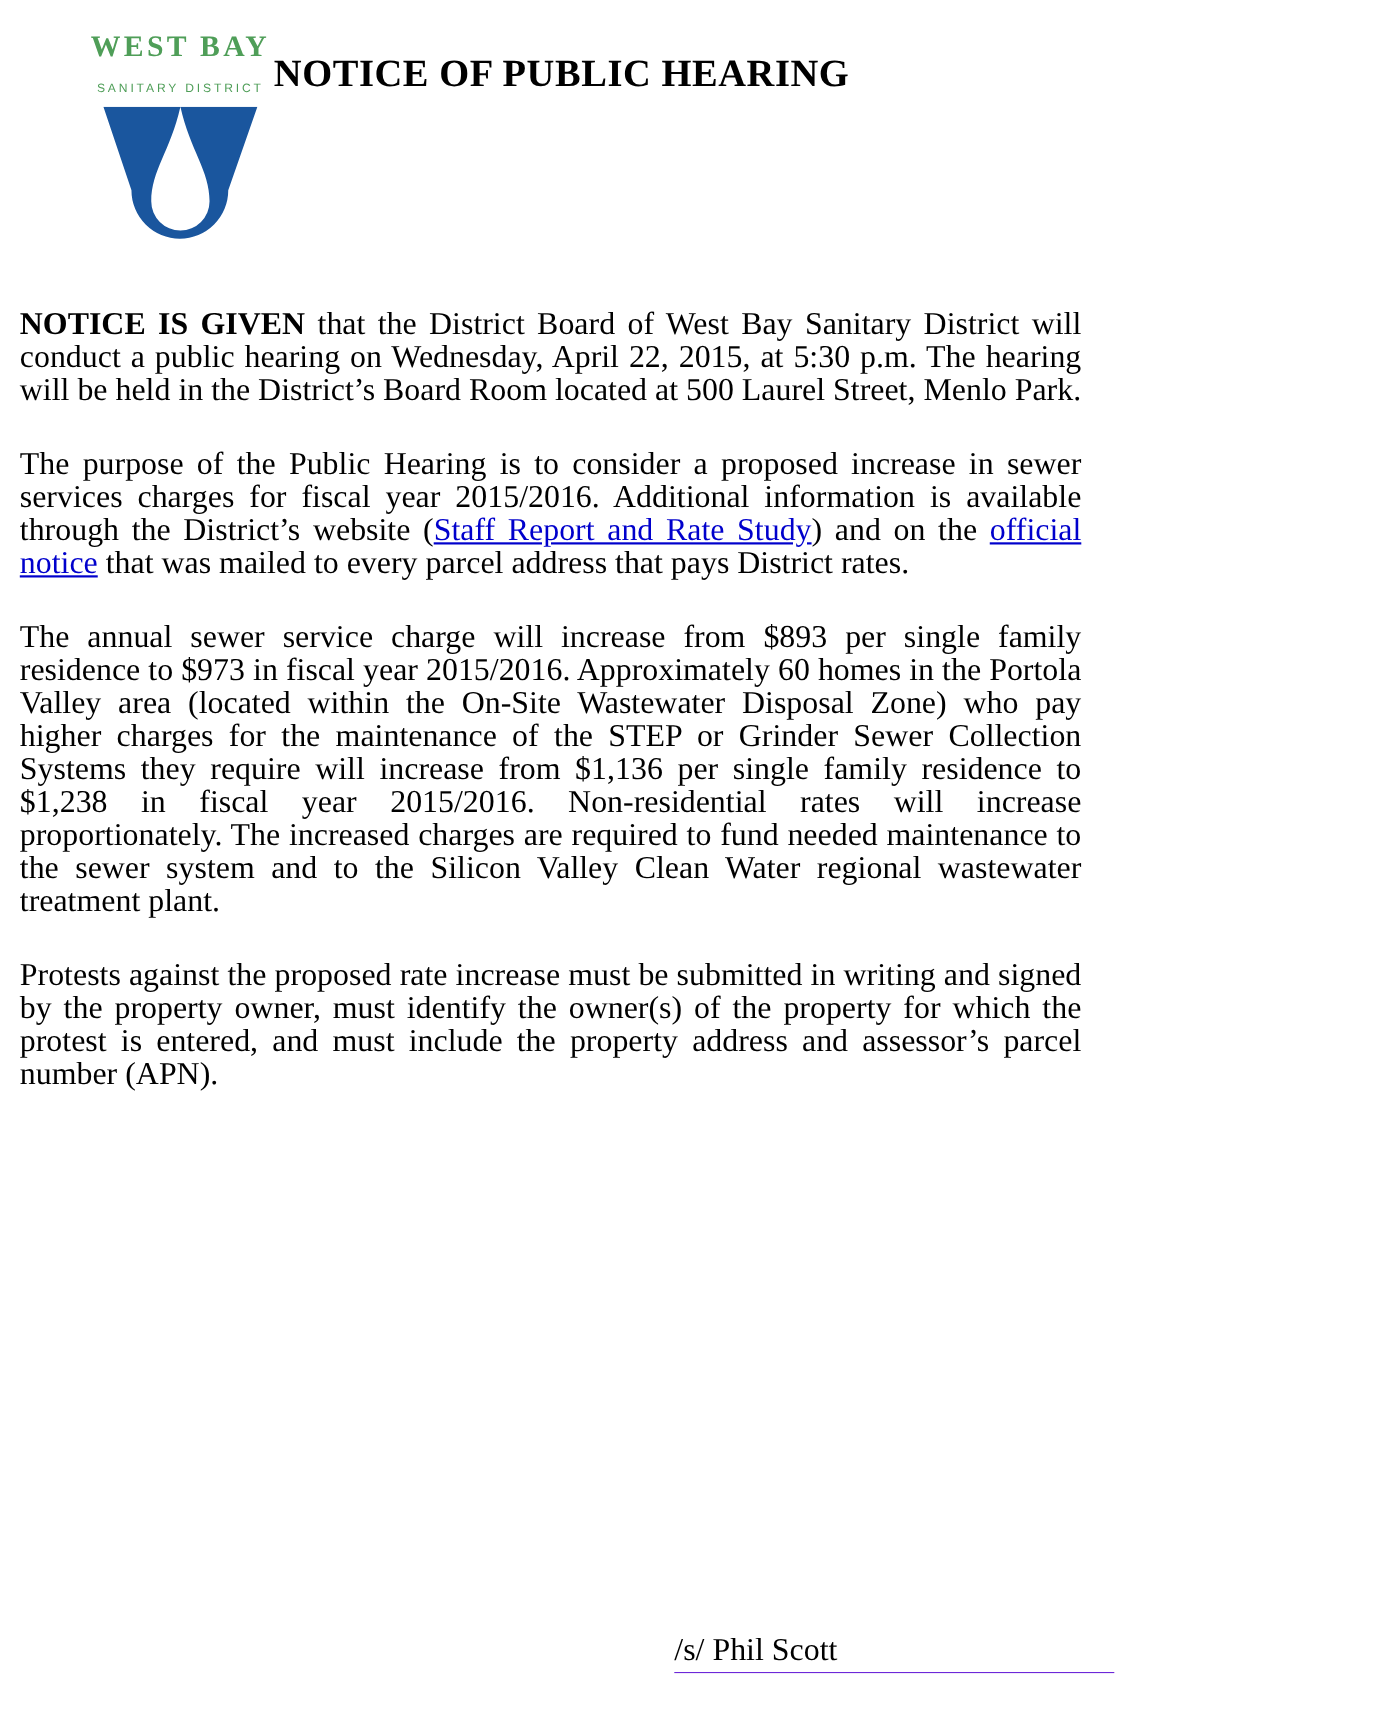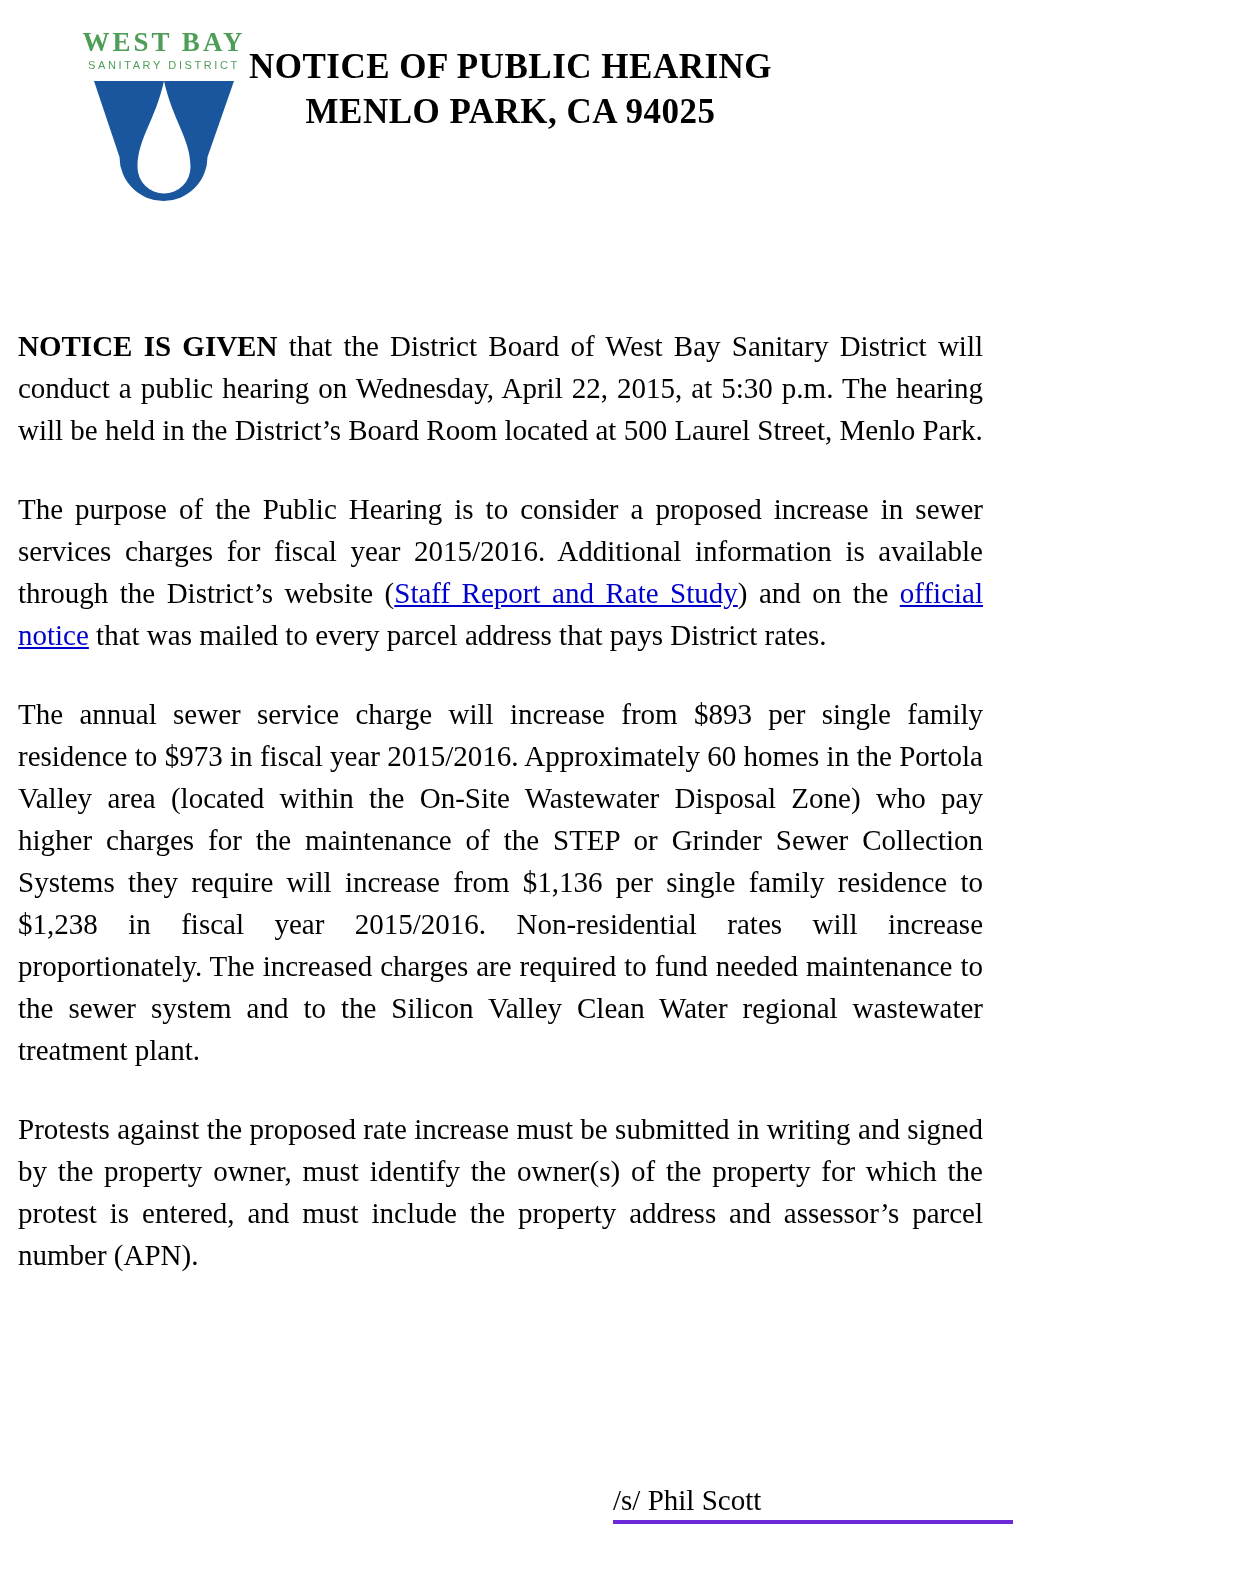--- a/index.html
+++ b/index.html
@@ -32,21 +32,21 @@
     line-height: 28px;
     letter-spacing: 3px;
     color: #4f9e58;
     white-space: nowrap;
   }
   .logo-sub {
     font-family: "Liberation Sans", sans-serif;
     font-size: 11px;
     letter-spacing: 2.6px;
     color: #4f9e58;
-    margin-top: 3px;
+    margin-top: 19px;
     white-space: nowrap;
   }
   .logo-mark {
     display: block;
     margin: 10px auto 0 auto;
   }
 
   
   .header {
     padding-top: 44px;
@@ -55,62 +55,61 @@
     font-size: 35px;
     line-height: 45px;
     letter-spacing: 0.5px;
   }
 
   
   .content {
     padding: 191px 38px 0 18px;
     text-align: justify;
     font-size: 29px;
-    line-height: 42px;
+    line-height: 30px;
   }
   .content p {
     margin: 0 0 37px 0;
   }
   .doclink {
     color: #0000cc;
     text-decoration: underline;
     text-decoration-color: #0000cc;
   }
 
   
   .signature {
     position: absolute;
     left: 613px;
     top: 1481px;
     font-size: 29px;
     line-height: 38px;
   }
   .sig-line {
     width: 400px;
-    border-bottom: 4px solid #6d28d9;
+    border-bottom: 1px solid #6d28d9;
     padding-bottom: 1px;
   }
 </style>
 </head>
 <body>
 
 <div class="page">
 
   <div class="logo">
     <div class="logo-name">WEST BAY</div>
     <div class="logo-sub">SANITARY DISTRICT</div>
     <svg class="logo-mark" width="146" height="122" viewBox="0 0 146 122" xmlns="http://www.w3.org/2000/svg">
       <path fill="#1a569e" fill-rule="evenodd" d="M3,0 L143,0 L116.5,76 A44,44 0 0 1 28.5,76 Z
                M73,0 C64,40 46.5,58 46.5,86 A26.5,26.5 0 0 0 99.5,86 C99.5,58 82,40 73,0 Z"></path>
     </svg>
   </div>
 
   <div class="header">
     <div>NOTICE OF PUBLIC HEARING</div>
-    <div>MENLO PARK, CA 94025</div>
   </div>
 
   <div class="content">
     <p><b>NOTICE IS GIVEN</b><span> that the District Board of West Bay Sanitary District will conduct a public hearing on Wednesday, April 22, 2015, at 5:30 p.m.  The hearing will be held in the District’s Board Room located at 500 Laurel Street, Menlo Park.</span></p>
 
     <p><span>The purpose of the Public Hearing is to consider a proposed increase in sewer services charges for fiscal year 2015/2016.  Additional information is available through the District’s website (</span><a href="#" class="doclink">Staff Report and Rate Study</a><span>) and on the </span><a href="#" class="doclink">official notice</a><span> that was mailed to every parcel address that pays District rates.</span></p>
 
     <p>The annual sewer service charge will increase from $893 per single family residence to $973 in fiscal year 2015/2016.  Approximately 60 homes in the Portola Valley area (located within the On-Site Wastewater Disposal Zone) who pay higher charges for the maintenance of the STEP or Grinder Sewer Collection Systems they require will increase from $1,136 per single family residence to $1,238 in fiscal year 2015/2016.  Non-residential rates will increase proportionately.  The increased charges are required to fund needed maintenance to the sewer system and to the Silicon Valley Clean Water regional wastewater treatment plant.</p>
 
     <p>Protests against the proposed rate increase must be submitted in writing and signed by the property owner, must identify the owner(s) of the property for which the protest is entered, and must include the property address and assessor’s parcel number (APN).</p>

